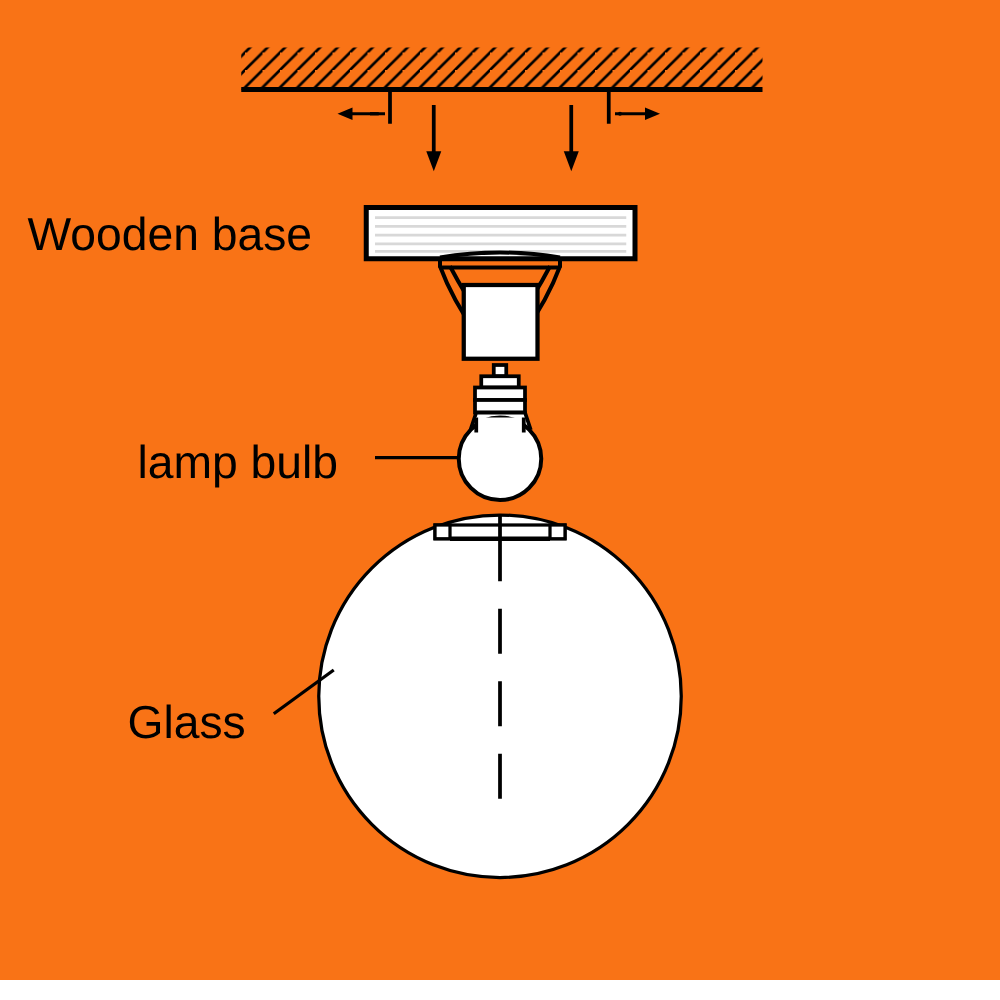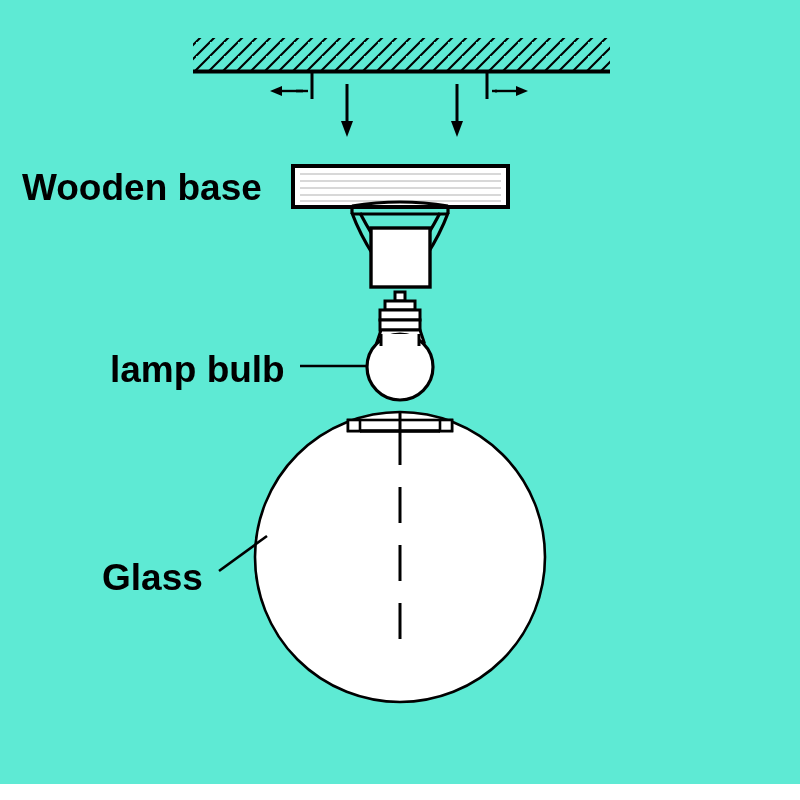--- a/index.html
+++ b/index.html
@@ -4,24 +4,23 @@
 <style>
   html, body {
     margin: 0;
     padding: 0;
     background: #ffffff;
   }
   #stage {
     position: relative;
     width: 800px;
     height: 784px;
-    background: #5eead4;
+    background: #f97316;
     overflow: hidden;
     font-family: "Liberation Sans", sans-serif;
-    font-weight: bold;
   }
   svg.diagram {
     position: absolute;
     left: 0;
     top: 0;
     width: 800px;
     height: 800px;
     display: block;
   }
   .lbl {

